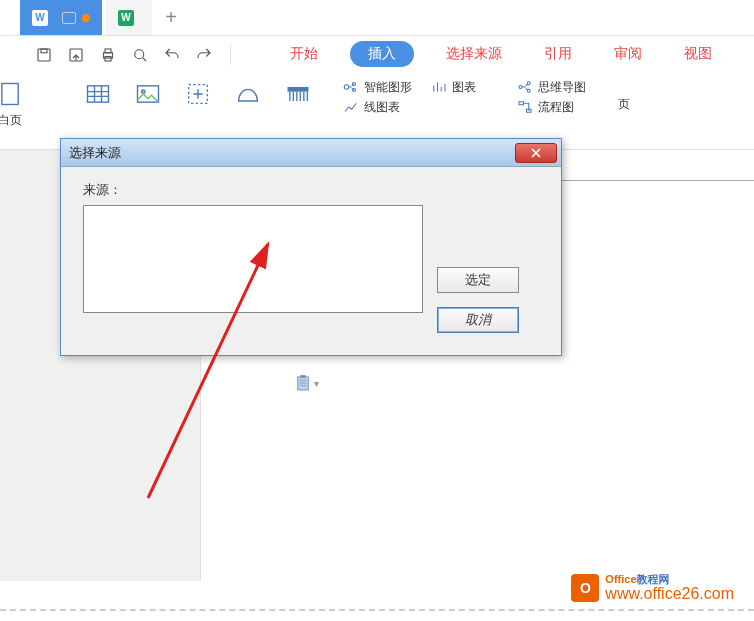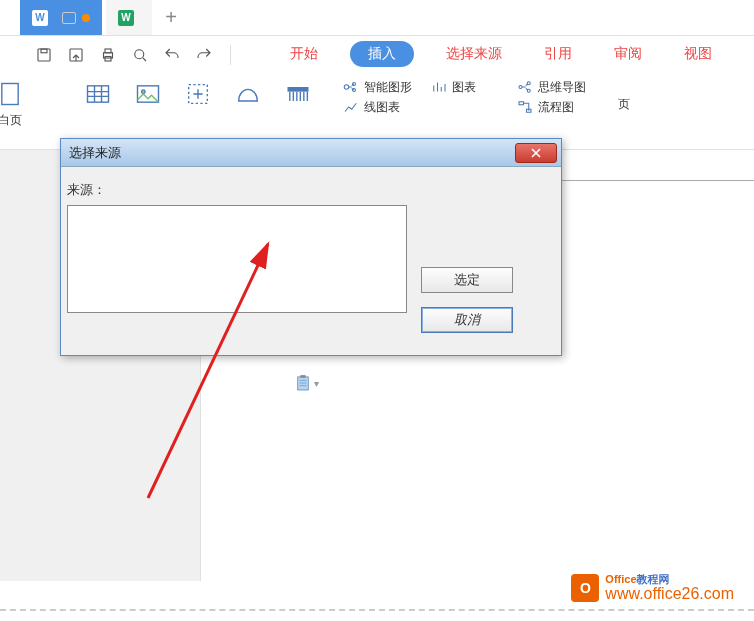--- a/index.html
+++ b/index.html
@@ -38,26 +38,26 @@
     .document-area { position: absolute; top: 180px; left: 200px; right: 0; bottom: 40px; background: #fff; border-left: 1px solid #e0e0e0; border-top: 1px solid #aaa; }
     .gray-left { position: absolute; top: 150px; left: 0; width: 200px; bottom: 40px; background: #f0f0f0; }
     
     .paste-indicator { position: absolute; top: 375px; left: 296px; display: flex; align-items: center; gap: 4px; }
     .paste-indicator svg { width: 14px; height: 16px; }
     .paste-arrow { color: #999; font-size: 10px; }
     
     .dialog { position: absolute; top: 138px; left: 60px; width: 502px; height: 218px; background: #f0f0f0; border: 1px solid #5a8bc4; box-shadow: 2px 2px 8px rgba(0,0,0,0.3); }
     .dialog-titlebar { height: 28px; background: linear-gradient(#d4e4f7, #a8c8e8); display: flex; align-items: center; justify-content: space-between; padding: 0 4px 0 8px; font-size: 13px; color: #222; border-bottom: 1px solid #8ab; }
     .dialog-close { width: 42px; height: 20px; background: linear-gradient(#e8746a, #c93c30); border: 1px solid #a02818; border-radius: 3px; display: flex; align-items: center; justify-content: center; color: #fff; font-size: 12px; font-weight: bold; }
-    .dialog-body { padding: 14px 6px; }
+    .dialog-body { padding: 14px 22px; }
     .dialog-label { font-size: 13px; color: #333; margin-bottom: 6px; }
     .dialog-content { display: flex; gap: 14px; align-items: flex-start; }
     .dialog-textarea { width: 340px; height: 108px; border: 1px solid #888; background: #fff; resize: none; }
     .dialog-buttons { display: flex; flex-direction: column; gap: 14px; margin-top: 62px; }
-    .dialog-btn { width: 92px; height: 26px; background: linear-gradient(#fdfdfd, #e8e8e8); border: 1px solid #888; font-size: 13px; color: #333; display: flex; align-items: center; justify-content: center; }
+    .dialog-btn { width: 82px; height: 26px; background: linear-gradient(#fdfdfd, #e8e8e8); border: 1px solid #888; font-size: 13px; color: #333; display: flex; align-items: center; justify-content: center; }
     .dialog-btn.default { border: 1px solid #4a7ab8; box-shadow: 0 0 0 1px #87b1e0 inset; font-style: italic; }
     
     .red-arrow { position: absolute; top: 230px; left: 138px; pointer-events: none; }
     
     .watermark { position: absolute; bottom: 18px; right: 20px; display: flex; align-items: center; gap: 6px; }
     .wm-icon { width: 28px; height: 28px; background: #eb6100; border-radius: 4px; display: flex; align-items: center; justify-content: center; color: #fff; font-weight: bold; font-size: 14px; }
     .wm-text { display: flex; flex-direction: column; line-height: 1.1; }
     .wm-title { font-size: 11px; font-weight: bold; }
     .wm-title .c1 { color: #eb6100; }
     .wm-title .c2 { color: #4472c4; }

